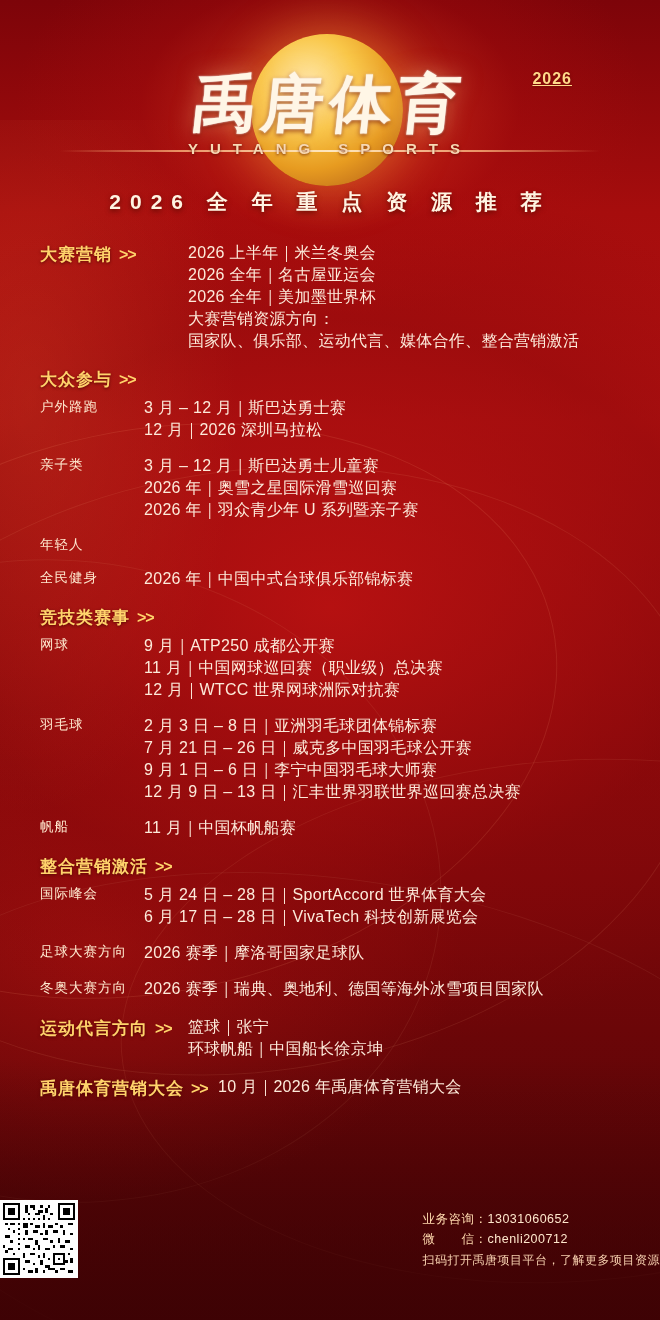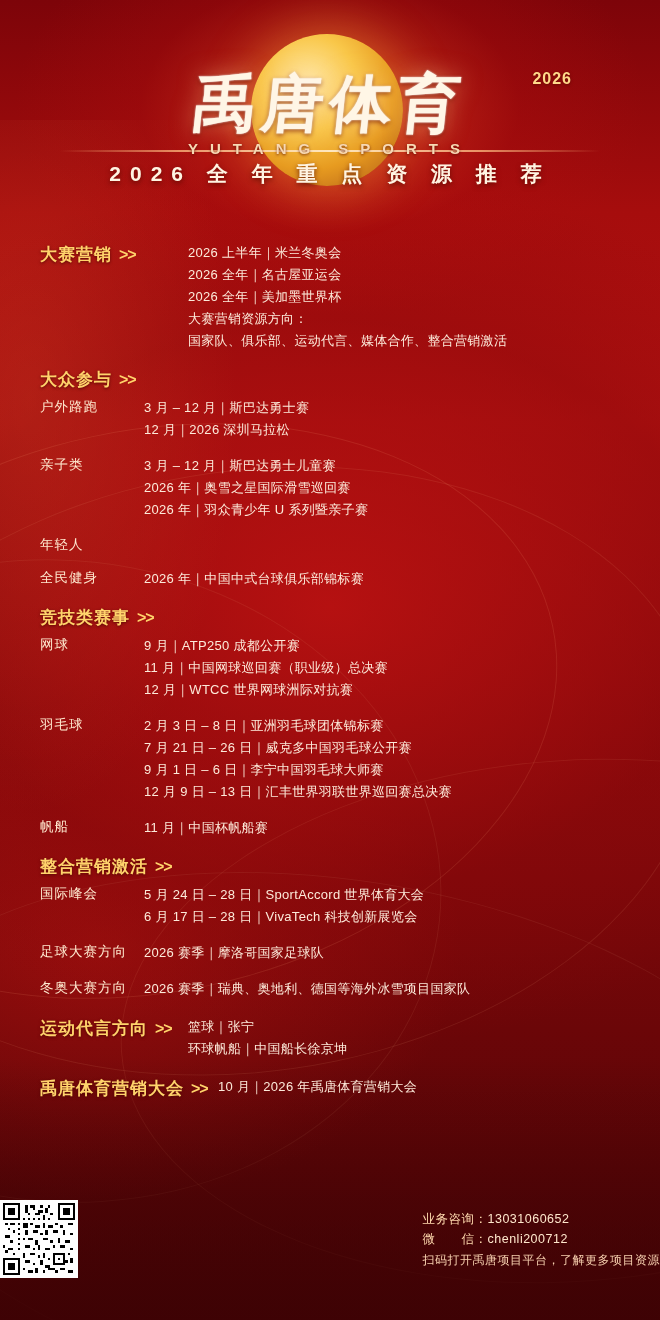--- a/index.html
+++ b/index.html
@@ -91,20 +91,21 @@
   }
   .logo-year {
     position: absolute;
     right: 88px;
     top: 8px;
     font-size: 16px;
     font-weight: bold;
     color: #ffd98a;
     letter-spacing: 1px;
     text-shadow: 0 1px 3px rgba(90,10,0,0.8);
+    text-decoration: underline;
   }
   .logo-en {
     position: absolute;
     top: 140px;
     left: 0; right: 0;
     text-align: center;
     font-size: 15px;
     letter-spacing: 12px;
     color: #f7d9b4;
     font-weight: bold;
@@ -115,21 +116,21 @@
     position: absolute;
     top: 150px;
     left: 60px;
     right: 60px;
     height: 2px;
     background: linear-gradient(90deg, rgba(255,180,120,0) 0%, rgba(255,190,130,0.75) 22%, rgba(255,235,200,0.95) 50%, rgba(255,190,130,0.75) 78%, rgba(255,180,120,0) 100%);
     z-index: 1;
   }
   .subtitle {
     position: absolute;
-    top: 160px;
+    top: 188px;
     left: 0; right: 0;
     text-align: center;
     font-size: 21px;
     font-weight: bold;
     letter-spacing: 9px;
     color: #fff4e2;
     text-shadow: 0 2px 5px rgba(90,10,0,0.85);
     z-index: 3;
   }
 
@@ -188,21 +189,21 @@
     width: 104px;
     flex: 0 0 104px;
     font-size: 13.5px;
     color: #ffe9cf;
     letter-spacing: 1px;
     padding-top: 1px;
   }
   .row-lines { flex: 1; }
 
   .line {
-    font-size: 13px;
+    font-size: 16px;
     line-height: 22px;
     color: #fdeada;
     letter-spacing: 0.3px;
     white-space: nowrap;
   }
 
   .group { margin-bottom: 14px; }
 
   
   .footer {

